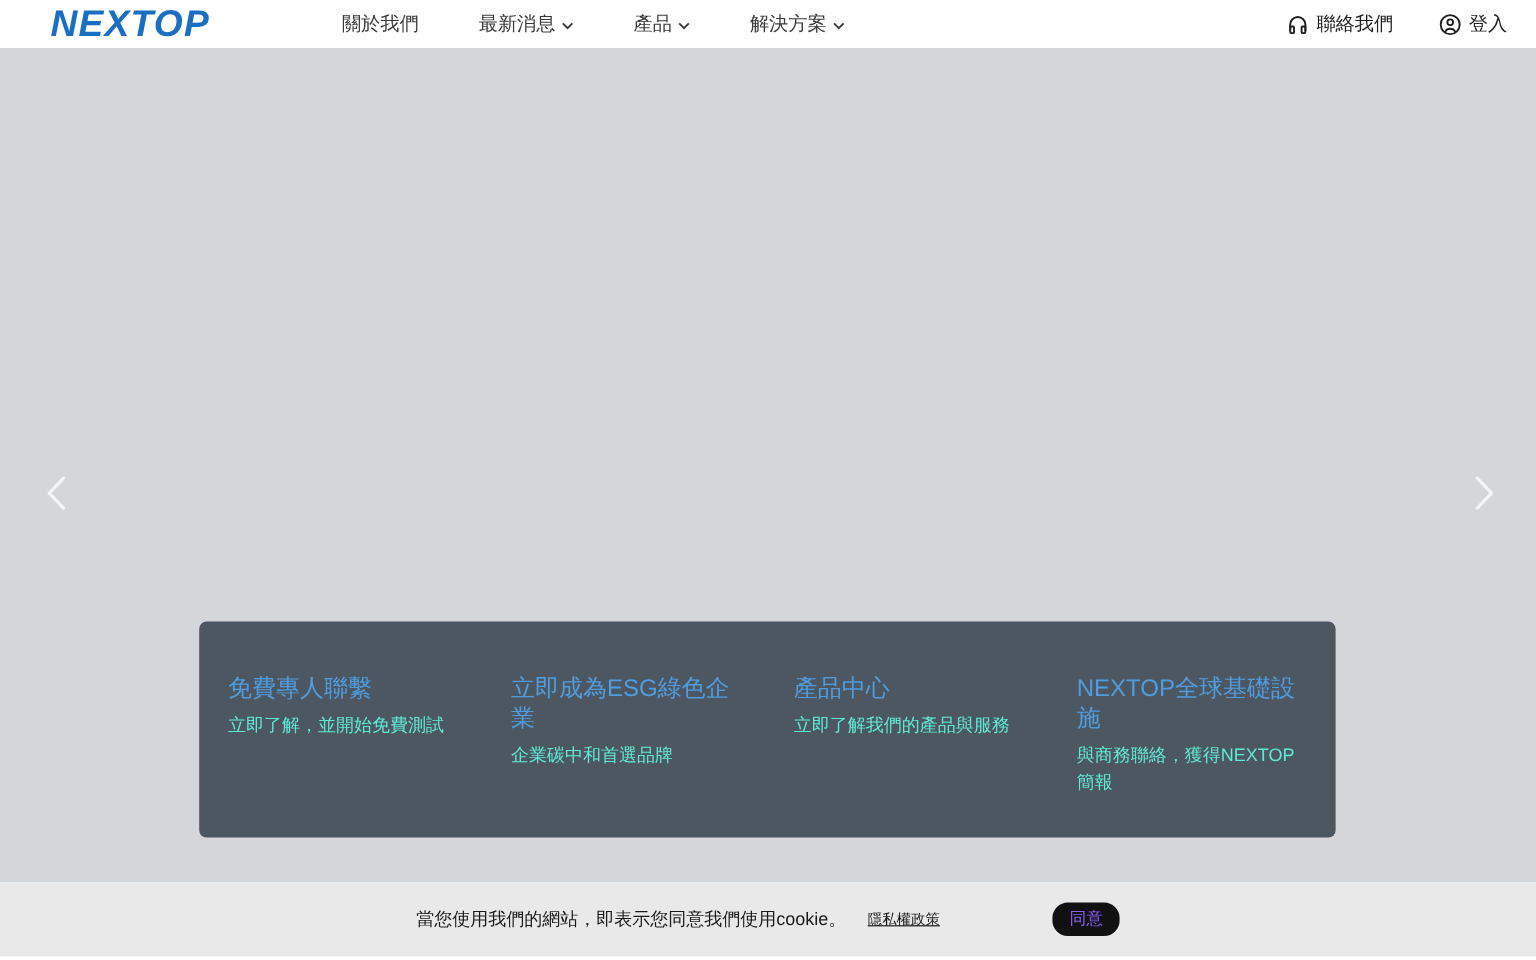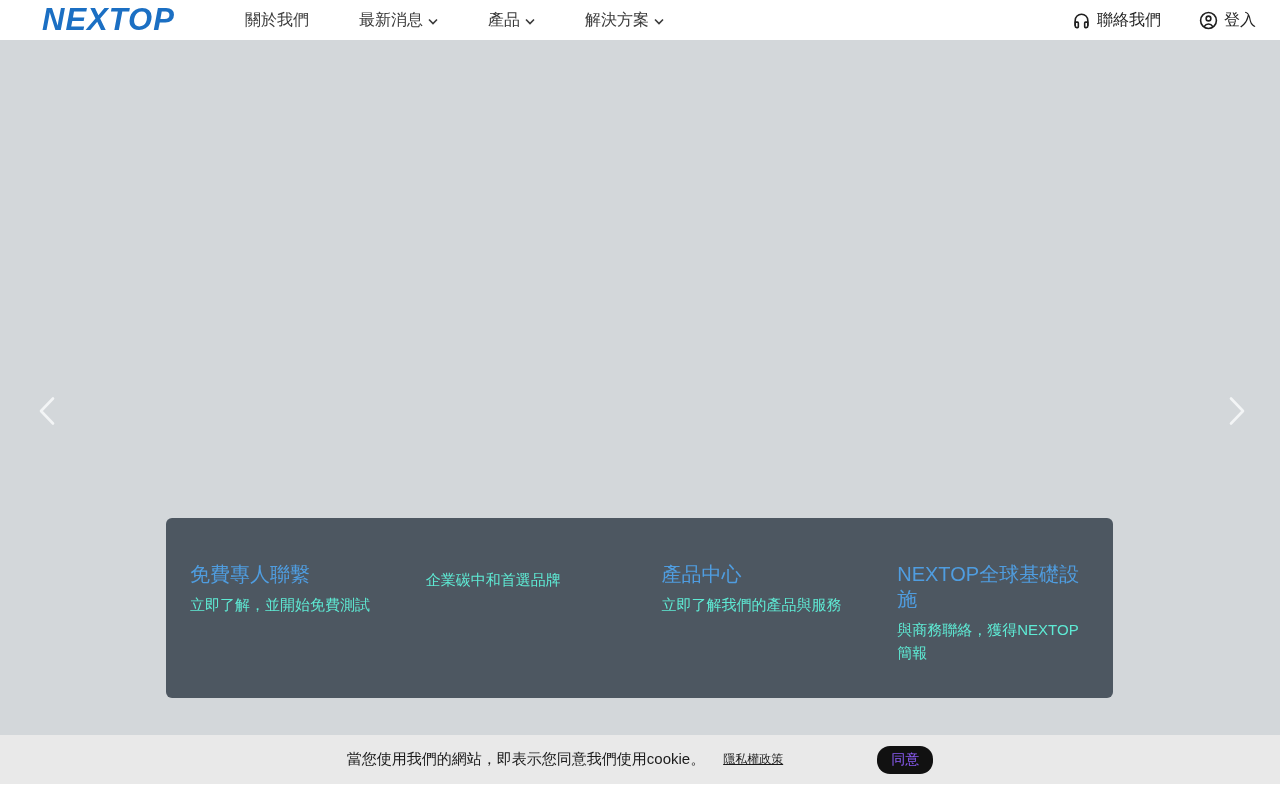--- a/index.html
+++ b/index.html
@@ -24,21 +24,21 @@
     letter-spacing: 1px;
     color: #1b6fc3;
     cursor: pointer;
     user-select: none;
     flex: 0 0 auto;
   }
   .nav {
     display: flex;
     align-items: center;
     gap: 50px;
-    margin-left: 70px;
+    margin-left: 110px;
   }
   .nav-item {
     display: flex;
     align-items: center;
     gap: 5px;
     font-size: 16px;
     color: #3a3a3a;
     cursor: pointer;
     white-space: nowrap;
   }
@@ -104,21 +104,21 @@
   }
   .feature-subtitle {
     margin-top: 7px;
     font-size: 15px;
     line-height: 1.5;
     color: #5eead4;
   }
 
   
   .cookie-banner {
-    height: 49px;
+    height: 62px;
     background: #e9e9e9;
     display: flex;
     align-items: center;
     justify-content: center;
   }
   .cookie-message {
     font-size: 15px;
     color: #1a1a1a;
   }
   .cookie-policy-link {
@@ -202,20 +202,21 @@
       <polyline points="3,2.5 15,15 3,27.5" stroke="#f3f5f6" stroke-width="2.6" fill="none" stroke-linecap="round" stroke-linejoin="round"></polyline>
     </svg>
   </button>
 
   <div class="feature-card">
     <div class="feature-col">
       <div class="feature-title">免費專人聯繫</div>
       <div class="feature-subtitle">立即了解，並開始免費測試</div>
     </div>
     <div class="feature-col">
+      <div class="feature-title">立即成為ESG綠色企業</div>
       <div class="feature-subtitle">企業碳中和首選品牌</div>
     </div>
     <div class="feature-col">
       <div class="feature-title">產品中心</div>
       <div class="feature-subtitle">立即了解我們的產品與服務</div>
     </div>
     <div class="feature-col">
       <div class="feature-title">NEXTOP全球基礎設施</div>
       <div class="feature-subtitle">與商務聯絡，獲得NEXTOP簡報</div>
     </div>

